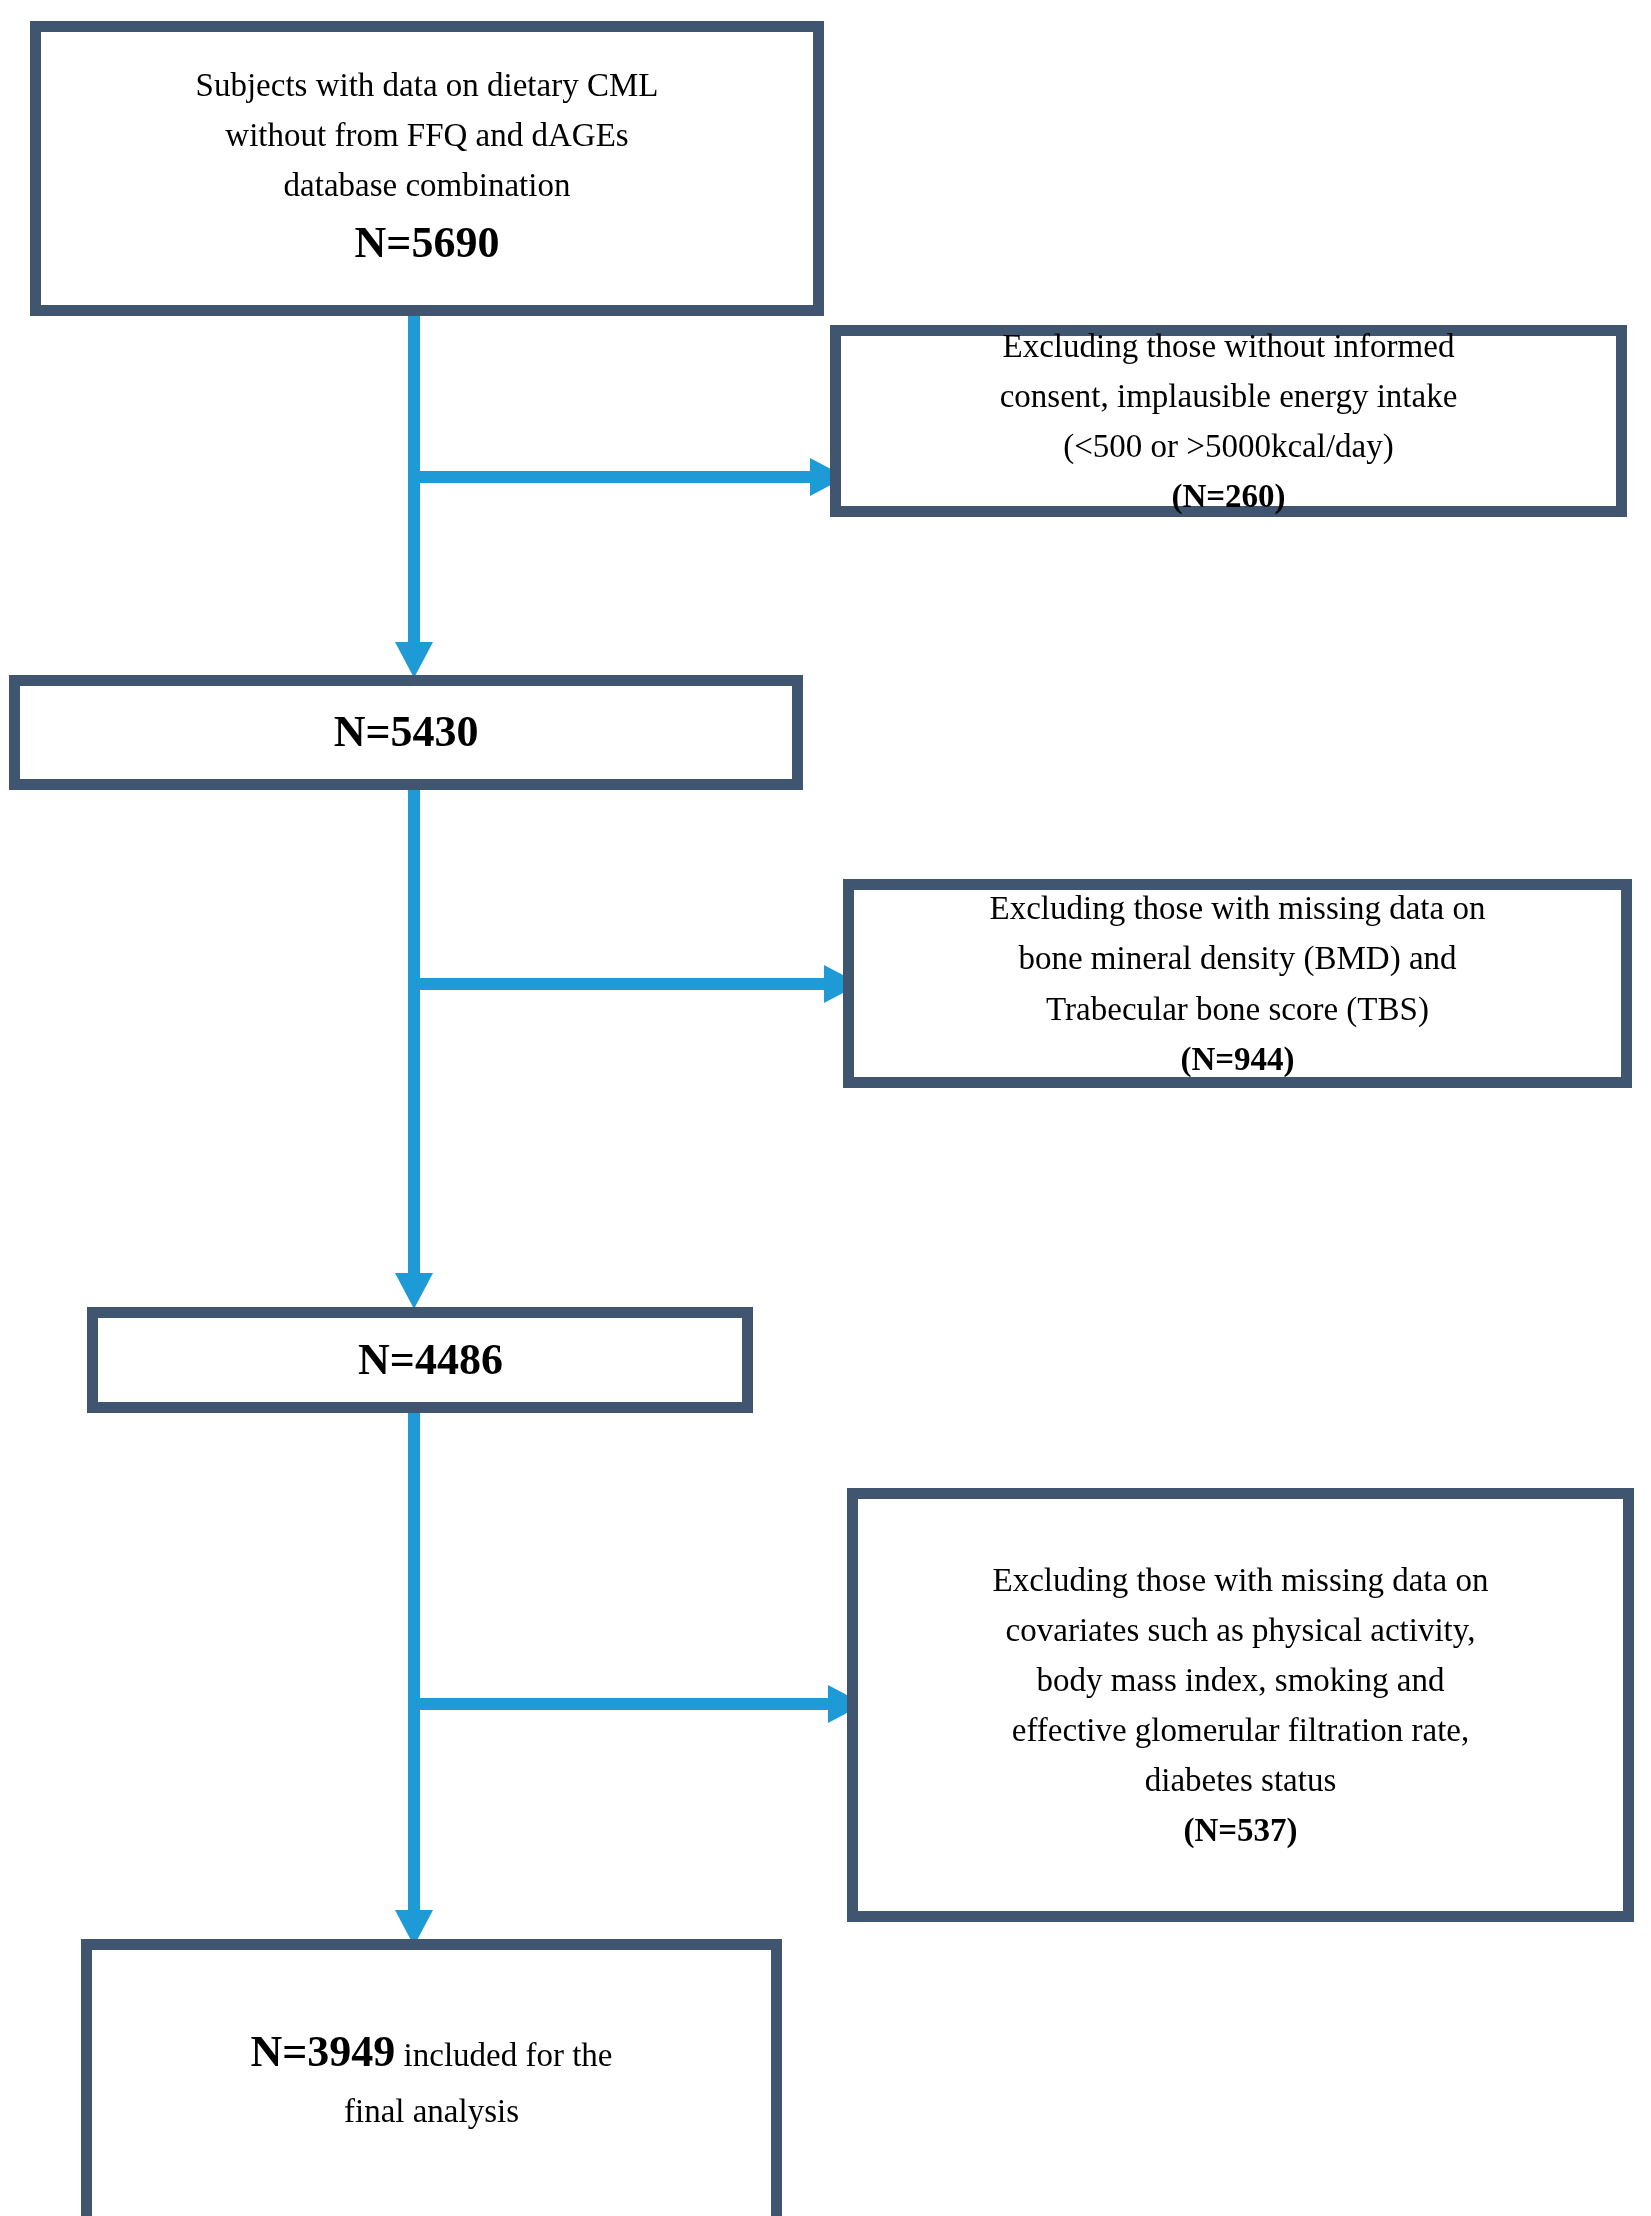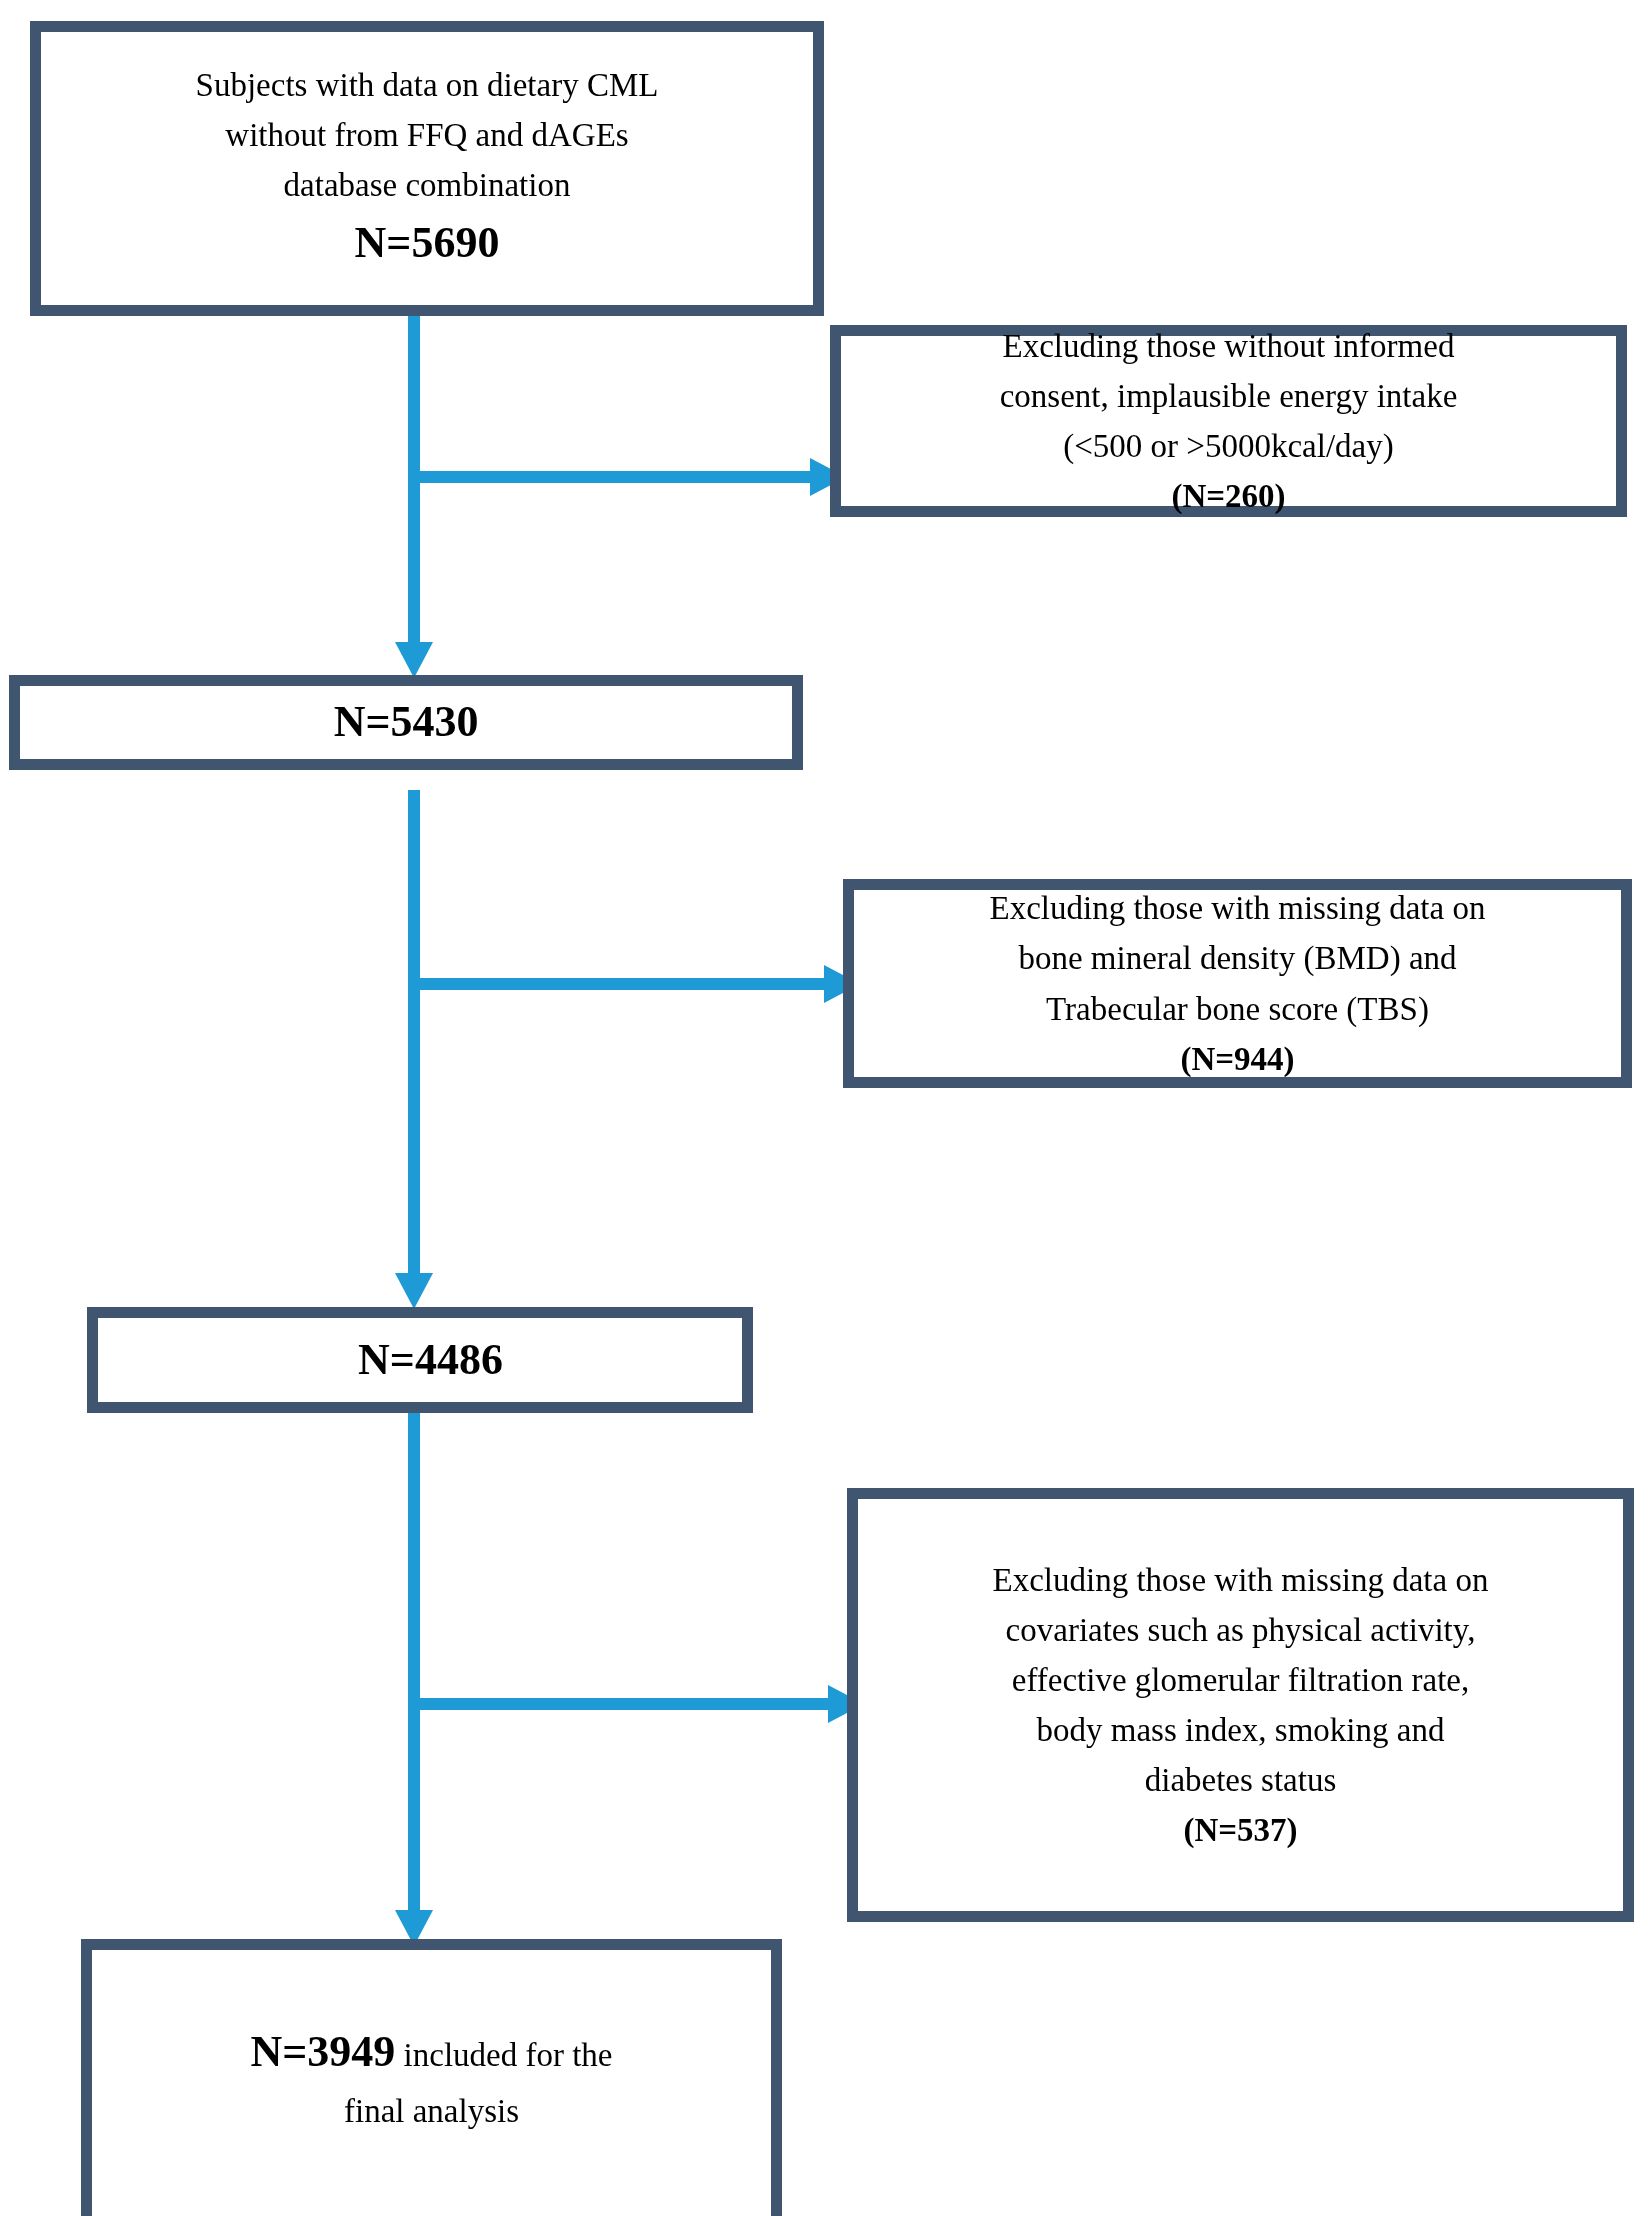--- a/index.html
+++ b/index.html
@@ -99,21 +99,21 @@
 
   <div class="flowbox" style="left:830px; top:313px; width:797px; height:192px;">
     <div class="boxtext">
       <span class="ln">Excluding those without informed</span>
       <span class="ln">consent, implausible energy intake</span>
       <span class="ln">(&lt;500 or &gt;5000kcal/day)</span>
       <span class="ln bold">(N=260)</span>
     </div>
   </div>
 
-  <div class="flowbox" style="left:9.2px; top:663px; width:794px; height:95px;">
+  <div class="flowbox" style="left:9.2px; top:663px; width:794px; height:115px;">
     <div class="boxtext">
       <span class="ln nbig">N=5430</span>
     </div>
   </div>
 
   <div class="flowbox" style="left:843px; top:867px; width:789px; height:209px;">
     <div class="boxtext">
       <span class="ln">Excluding those with missing data on</span>
       <span class="ln">bone mineral density (BMD) and</span>
       <span class="ln">Trabecular bone score (TBS)</span>
@@ -124,22 +124,22 @@
   <div class="flowbox" style="left:87px; top:1295px; width:666px; height:106px;padding-left:21px;">
     <div class="boxtext">
       <span class="ln nbig">N=4486</span>
     </div>
   </div>
 
   <div class="flowbox" style="left:847px; top:1476px; width:787px; height:434px;">
     <div class="boxtext">
       <span class="ln">Excluding those with missing data on</span>
       <span class="ln">covariates such as physical activity,</span>
+      <span class="ln">body mass index, smoking and</span>
       <span class="ln">effective glomerular filtration rate,</span>
-      <span class="ln">body mass index, smoking and</span>
       <span class="ln">diabetes status</span>
       <span class="ln bold">(N=537)</span>
     </div>
   </div>
 
   <div class="flowbox" style="left:81px; top:1927px; width:701px; height:332px; align-items:flex-start; padding-top:69px;">
     <div class="boxtext">
       <span class="ln"><span class="nbig">N=3949</span><span> included for the</span></span>
       <span class="ln">final analysis</span>
     </div>

